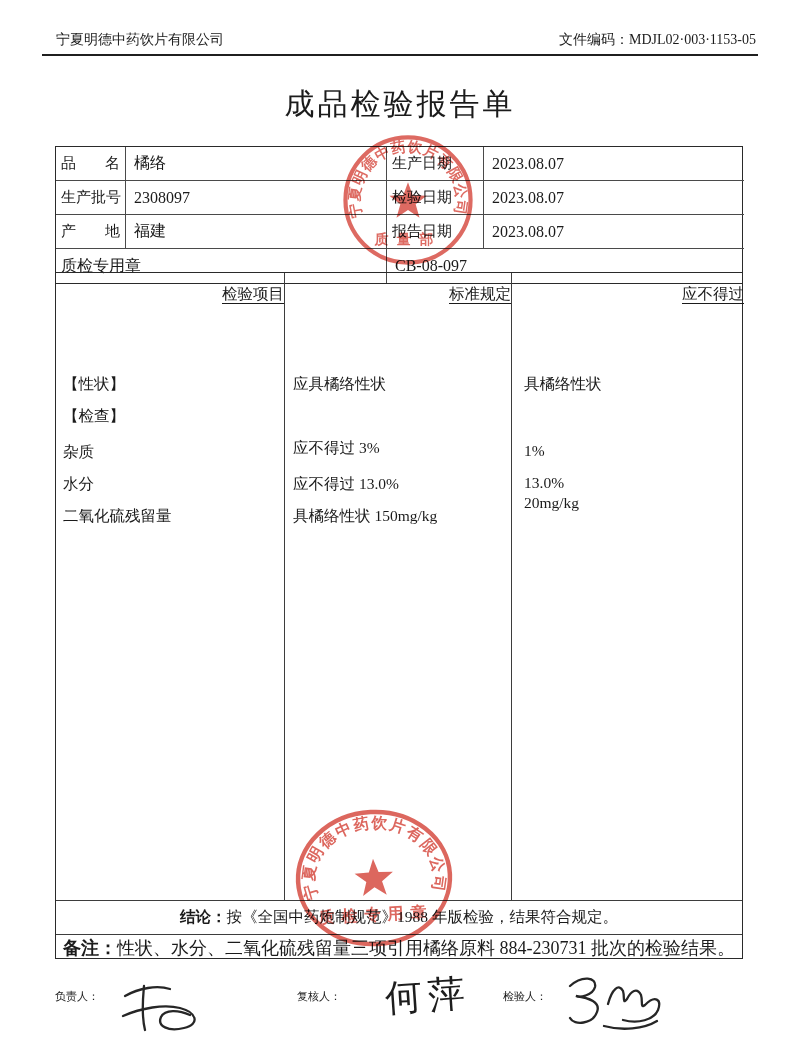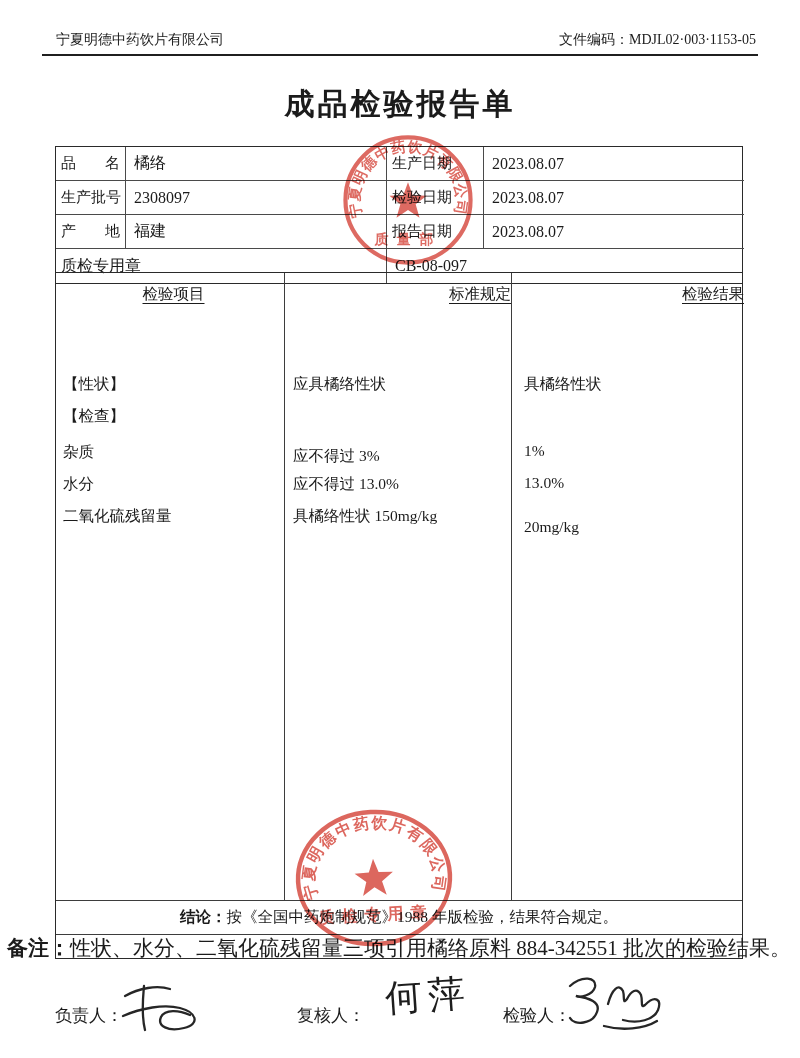--- a/index.html
+++ b/index.html
@@ -12,21 +12,21 @@
   
   .hdr {
     position:absolute; left:42px; top:24px; width:716px; height:32px;
     border-bottom:2px solid #1f1f1f;
     display:flex; justify-content:space-between; align-items:flex-end;
     font-size:14px; padding:0 2px 5px 14px;
   }
   
   .title {
     position:absolute; left:0; top:84px; width:800px; text-align:center;
-    font-size:30px; font-weight:bold; letter-spacing:3px;
+    font-size:30px; font-weight:normal; letter-spacing:3px;
   }
   
   .info {
     position:absolute; left:55px; top:146px; width:688px; height:138px;
     border:1.5px solid #2a2a2a;
     display:grid;
     grid-template-columns:70px 261px 97px 260px;
     grid-template-rows:repeat(4,1fr);
     font-size:16px;
   }
@@ -45,36 +45,36 @@
     position:absolute; left:55px; top:272px; width:688px; height:687px;
     border:1.5px solid #2a2a2a; font-size:15.5px;
   }
   .mt-body { display:grid; grid-template-columns:229px 227px 232px; height:627px; }
   .mcol { position:relative; border-right:1px solid #3d3d3d; }
   .mcol:last-child { border-right:none; }
   .mhead {
     position:absolute; top:11px; left:0; width:100%; text-align:right;
     text-decoration:underline; text-underline-offset:4px;
   }
-  .mhead.left { text-align:center; padding-left:7px; }
+  .mhead.left { text-align:right; padding-left:7px; }
   .bl { position:absolute; left:7px; white-space:nowrap;margin-top:37px; }
   .mcol.c2 .bl { left:8px; }
   .mcol.c3 .bl { left:12px; }
   .concl {
     height:34px; border-top:1px solid #3d3d3d;
     display:flex; justify-content:center; align-items:center; white-space:nowrap;
   }
   .remark {
-    height:26px; border-top:1px solid #3d3d3d; font-size:21px;
+    height:26px; border-top:1px solid #3d3d3d; font-size:18px;
     display:flex; justify-content:center; align-items:center; white-space:nowrap;
   }
   .blab { font-weight:bold; }
   
   .sigs { position:absolute; left:55px; top:985px; width:700px; height:64px; }
-  .siglabel { position:absolute; font-size:17px; top:19px; }
+  .siglabel { position:absolute; font-size:11px; top:4px; }
   .signame {
     position:absolute; left:330px; top:-14px; font-size:37px; color:#1d1d1d;
     transform:rotate(-4deg); letter-spacing:6px; white-space:nowrap;
   }
   .sigsvg { position:absolute; }
   
   .stamp { position:absolute; mix-blend-mode:multiply; pointer-events:none; }
   .stamp-top { left:338px; top:130px; opacity:.82; }
   .stamp-bottom { left:293px; top:807px; opacity:.84; transform:rotate(-3deg); }
 </style>
@@ -122,39 +122,39 @@
         <div class="mhead left">检验项目</div>
         <div class="bl" style="top:64px">【性状】</div>
         <div class="bl" style="top:96px">【检查】</div>
         <div class="bl" style="top:132px">杂质</div>
         <div class="bl" style="top:164px">水分</div>
         <div class="bl" style="top:196px">二氧化硫残留量</div>
       </div>
       <div class="mcol c2">
         <div class="mhead">标准规定</div>
         <div class="bl" style="top:64px">应具橘络性状</div>
-        <div class="bl" style="top:136px">应不得过 3%</div>
+        <div class="bl" style="top:128px">应不得过 3%</div>
         <div class="bl" style="top:164px">应不得过 13.0%</div>
         <div class="bl" style="top:196px">具橘络性状 150mg/kg</div>
       </div>
       <div class="mcol c3">
-        <div class="mhead">检验结果</div>
+        <div class="mhead">应不得过</div>
         <div class="bl" style="top:64px">具橘络性状</div>
         <div class="bl" style="top:132px">1%</div>
         <div class="bl" style="top:164px">13.0%</div>
-        <div class="bl" style="top:208px">20mg/kg</div>
+        <div class="bl" style="top:184px">20mg/kg</div>
       </div>
     </div>
     <div class="concl">
       <span class="blab">结论：</span>
       <span>按《全国中药炮制规范》1988 年版检验，结果符合规定。</span>
     </div>
     <div class="remark">
       <span class="blab">备注：</span>
-      <span>性状、水分、二氧化硫残留量三项引用橘络原料 884-342551 批次的检验结果。</span>
+      <span>性状、水分、二氧化硫残留量三项引用橘络原料 884-230731 批次的检验结果。</span>
     </div>
   </div>
 
   <div class="sigs">
     <span class="siglabel" style="left:0">负责人：</span>
     <span class="siglabel" style="left:242px">复核人：</span>
     <span class="siglabel" style="left:448px">检验人：</span>
 
     <svg class="sigsvg" style="left:58px; top:-6px" width="112" height="62" viewBox="0 0 112 62">
       <g fill="none" stroke="#262626" stroke-width="2.3" stroke-linecap="round">

